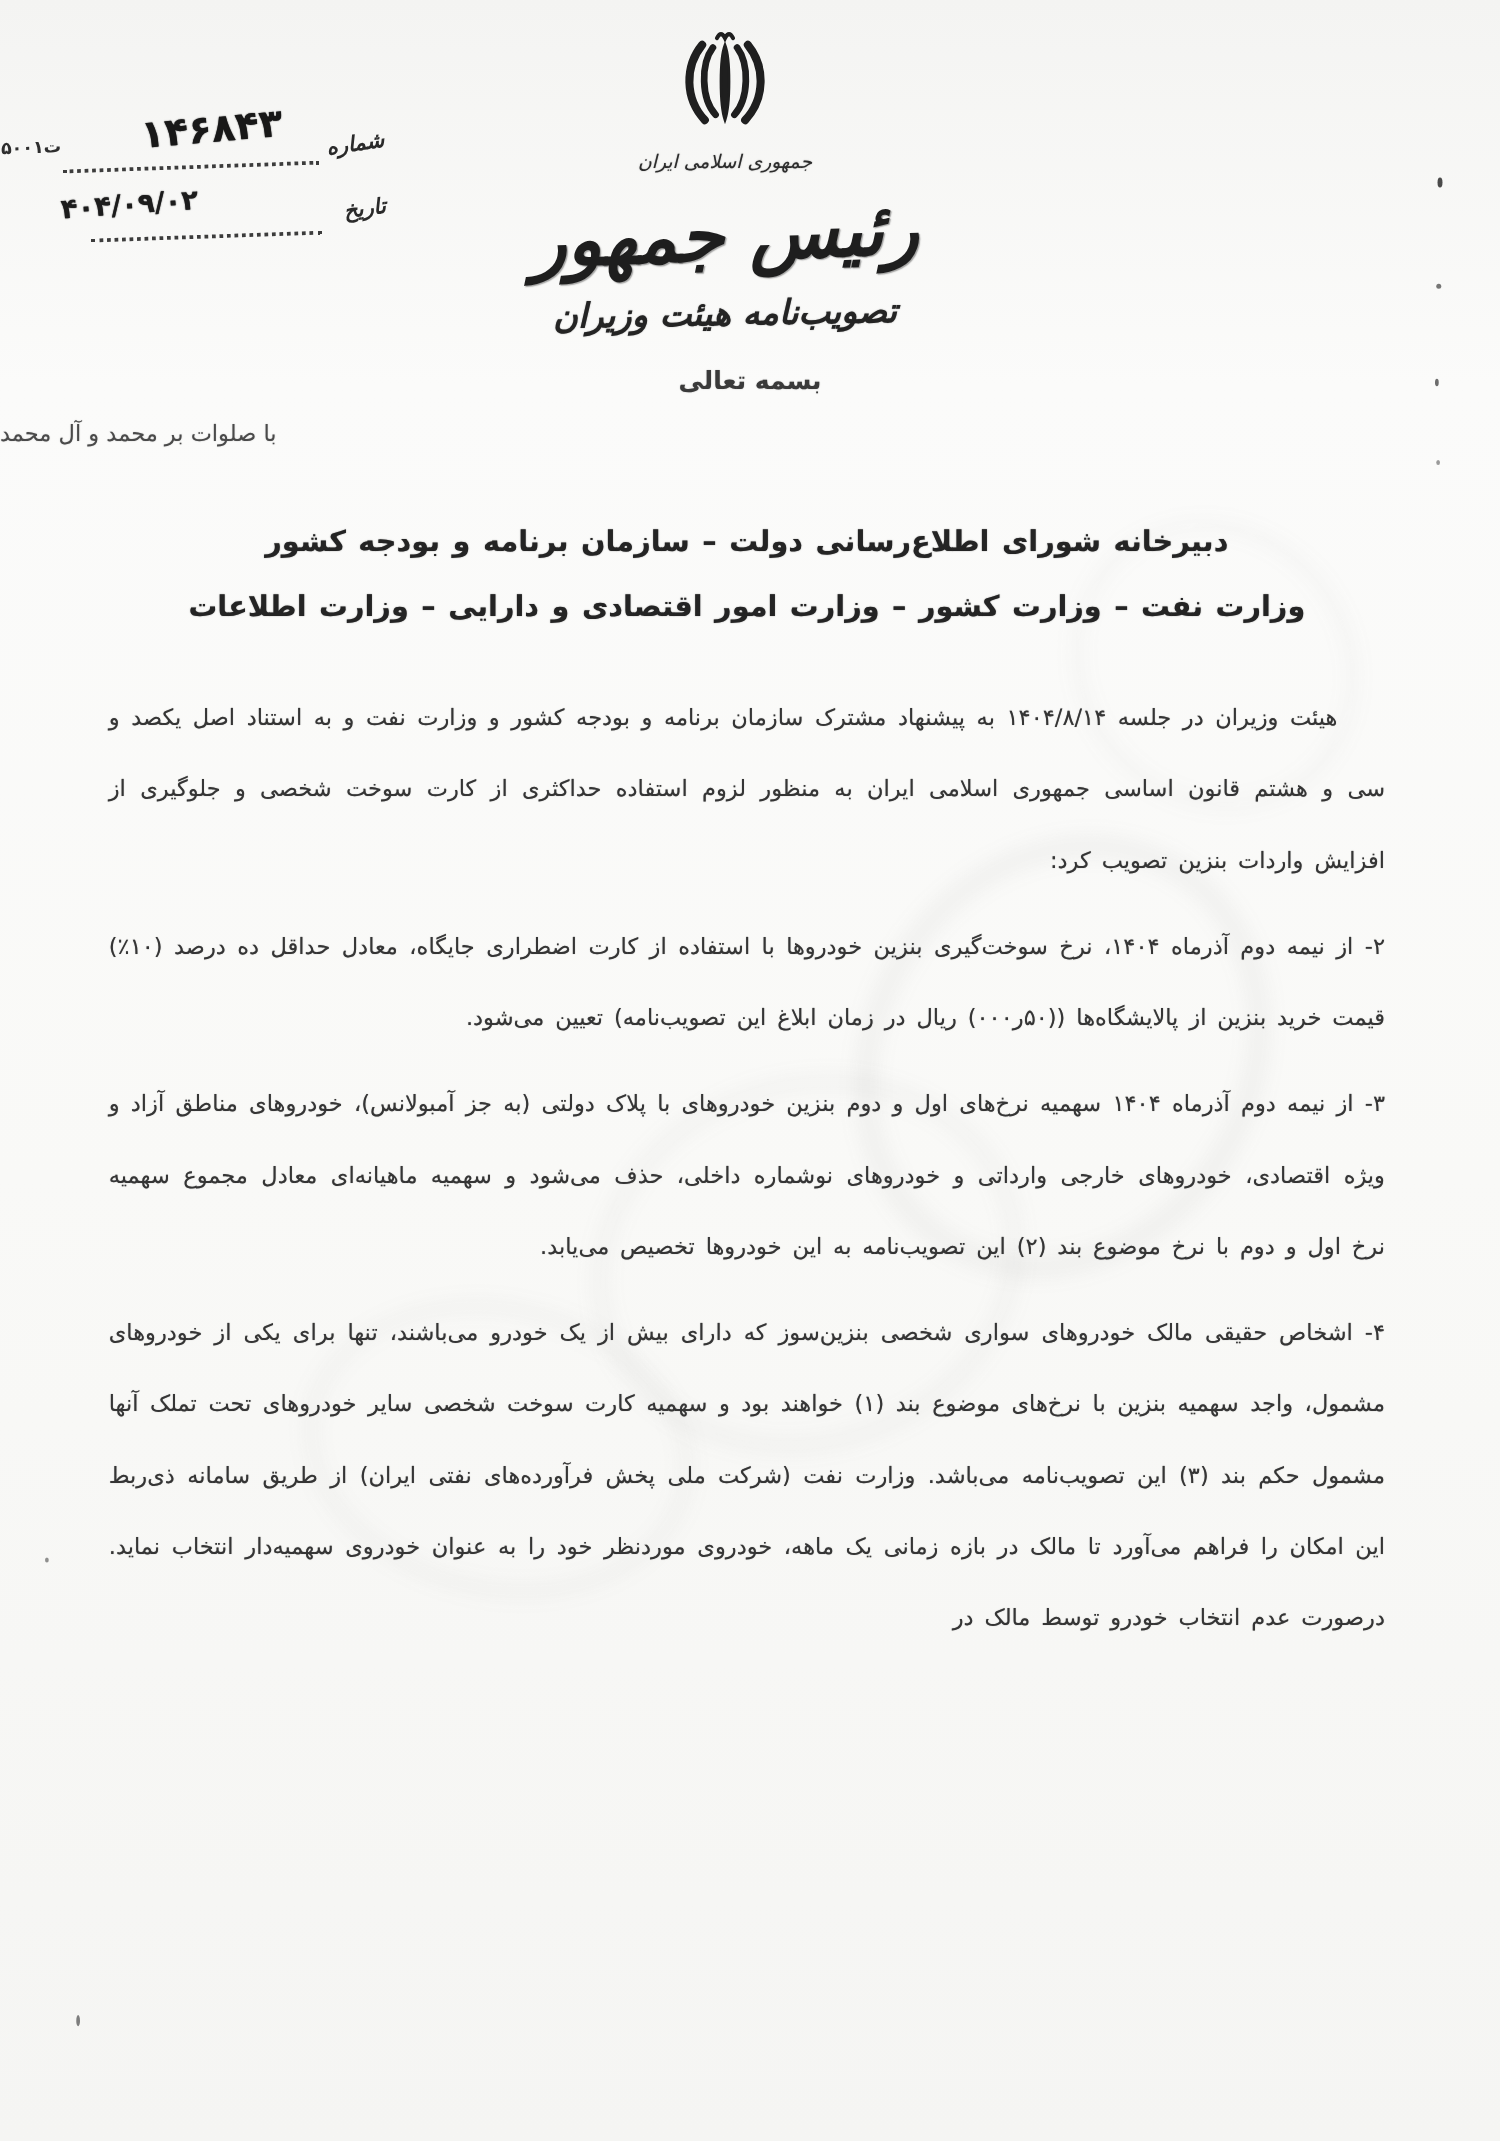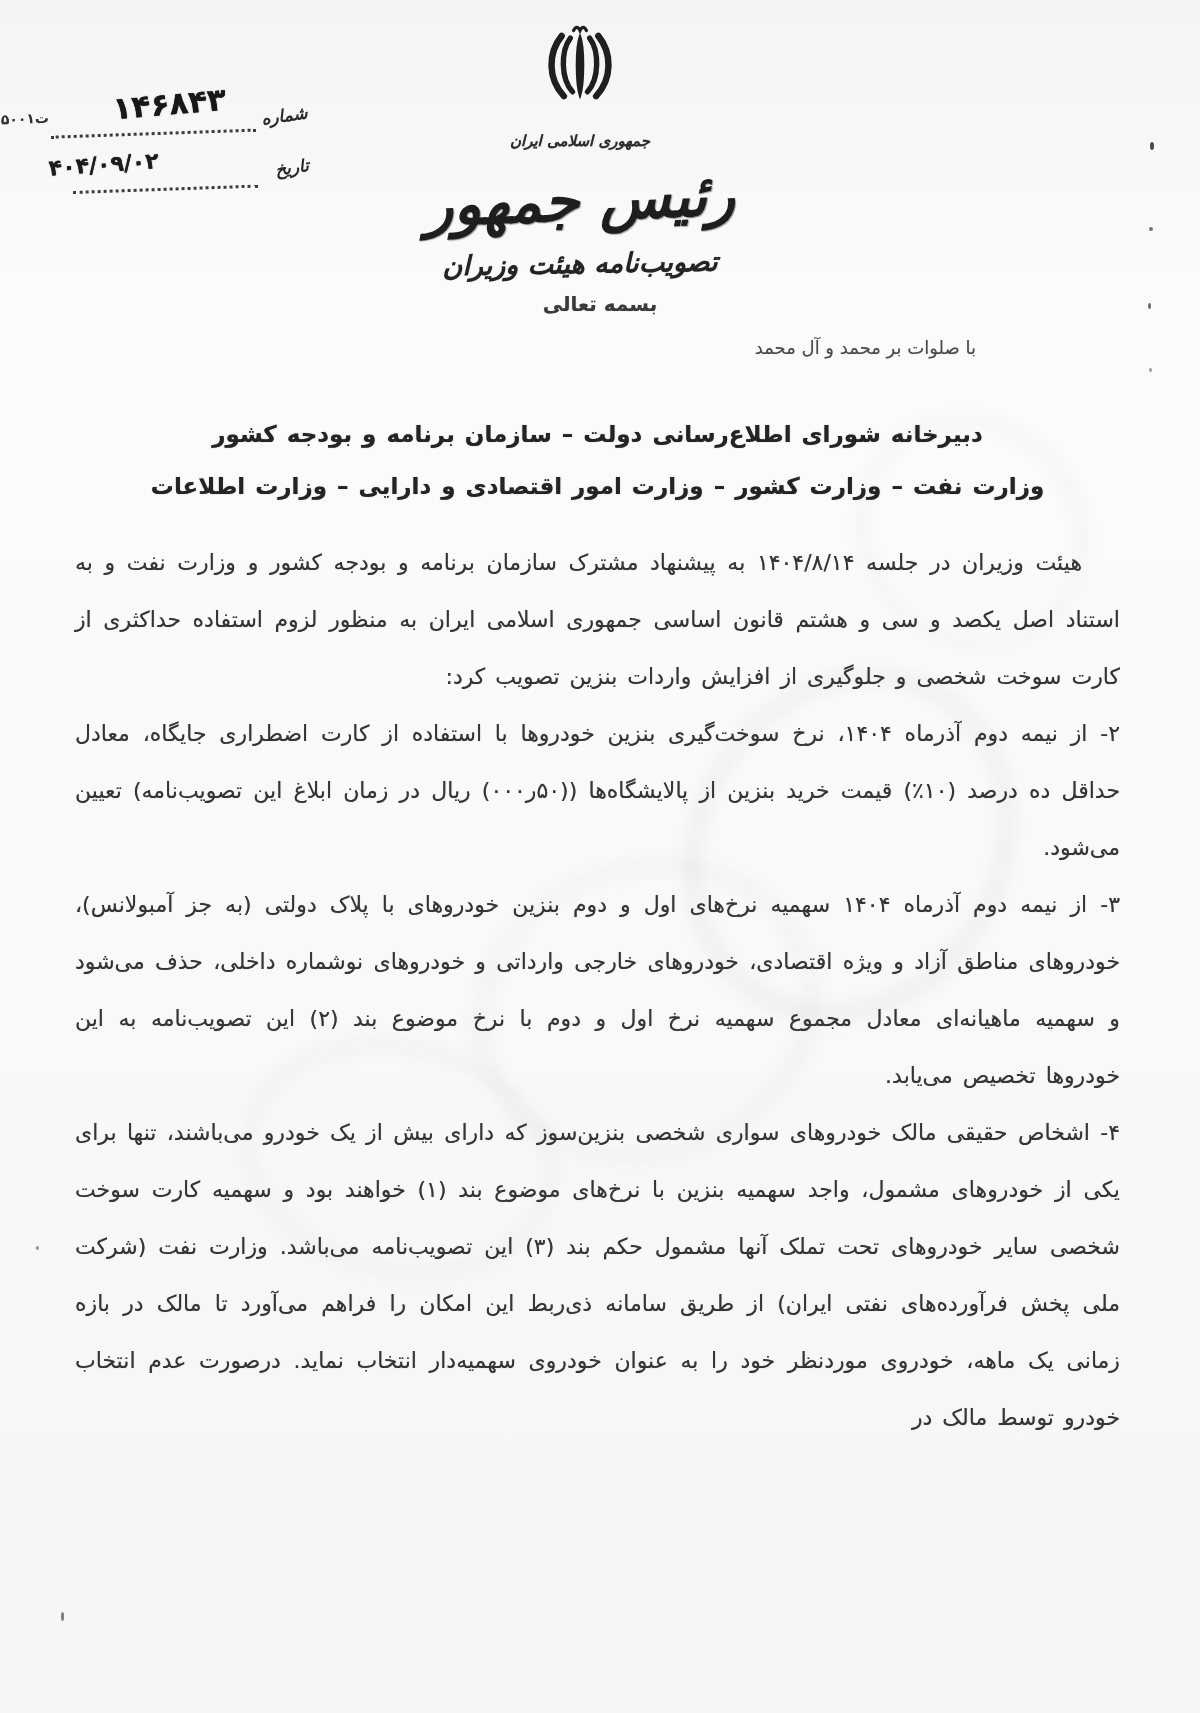--- a/index.html
+++ b/index.html
@@ -6,21 +6,21 @@
   body{background:#ddd;font-family:"DejaVu Sans",sans-serif;}
   .page{
     position:relative;width:1200px;height:1713px;margin:0 auto;overflow:hidden;
     background:linear-gradient(180deg,#f4f4f2 0%,#fbfbfa 18%,#f9f9f7 55%,#f5f5f3 100%);
     color:#333;
   }
   
   .header{position:absolute;left:370px;top:22px;width:420px;text-align:center;direction:rtl;}
   .emblem{display:inline-block;width:86px;height:88px;}
   .emblem svg{width:100%;height:100%;}
-  .republic{margin-top:18px;font-size:15px;font-weight:bold;font-style:italic;color:#2c2c2c;
+  .republic{margin-top:6px;font-size:15px;font-weight:normal;font-style:italic;color:#2c2c2c;
     letter-spacing:1px;text-shadow:0 0 1px rgba(40,40,40,.5);}
   .president{margin-top:4px;font-size:58px;line-height:92px;font-weight:bold;font-style:italic;
     color:#1e1e1e;text-shadow:1px 1px 1px rgba(30,30,30,.4);transform:rotate(-2deg);}
   .doctype{margin-top:2px;font-size:27px;font-weight:bold;font-style:italic;color:#242424;
     text-shadow:0 0 1px rgba(30,30,30,.5);transform:rotate(-1deg);}
   
   .stamp{position:absolute;left:8px;top:92px;width:300px;direction:rtl;transform:rotate(-2deg);}
   .stamp-row{position:relative;height:52px;}
   .stamp-label{position:absolute;right:0;top:18px;font-size:17px;font-weight:bold;font-style:italic;
     color:#2a2a2a;transform:rotate(-6deg);}
@@ -28,29 +28,29 @@
   .dot1{width:205px;}
   .dot2{width:185px;top:44px;}
   .number-value{position:absolute;right:80px;top:-6px;font-size:31px;font-weight:bold;color:#181818;
     letter-spacing:7px;transform:rotate(-3deg);text-shadow:0 0 1px #111;}
   .number-code{position:absolute;right:258px;top:14px;font-size:14px;font-weight:bold;color:#2e2e2e;white-space:nowrap;}
   .date-value{position:absolute;right:150px;top:6px;font-size:22px;font-weight:bold;color:#1c1c1c;
     letter-spacing:3px;transform:rotate(-2deg);text-shadow:0 0 1px #111;white-space:nowrap;}
   
   .bismillah{position:absolute;left:0;width:1200px;top:292px;text-align:center;direction:rtl;
     font-size:20px;font-weight:bold;color:#3a3a3a;text-shadow:0 0 1px rgba(40,40,40,.4);}
-  .salutation{position:absolute;left:0;width:964px;top:337px;text-align:right;direction:rtl;
-    font-size:18px;color:#4a4a4a;text-shadow:0 0 1px rgba(60,60,60,.35);padding-left:12px;}
+  .salutation{position:absolute;left:0;width:964px;top:337px;text-align:left;direction:rtl;
+    font-size:18px;color:#4a4a4a;text-shadow:0 0 1px rgba(60,60,60,.35);}
   
   .addressees{position:absolute;left:75px;top:408px;width:1045px;text-align:center;direction:rtl;}
   .addressee{font-size:23px;font-weight:bold;color:#242424;line-height:52px;
     text-shadow:0 0 1px rgba(25,25,25,.55);word-spacing:2px;}
   
   .body-text{position:absolute;left:75px;top:534px;width:1045px;direction:rtl;}
-  .para{margin:0;font-size:22px;line-height:57px;color:#353535;text-align:justify;
+  .para{margin:12px;font-size:18px;line-height:57px;color:#353535;text-align:justify;
     text-shadow:0 0 .7px rgba(45,45,45,.55);word-spacing:3px;}
   .para.indent{text-indent:38px;}
   .para.gap-top{margin-top:44px;}
   
   .speck{position:absolute;background:#4a4a4a;border-radius:50%;}
   .sp1{left:1150px;top:142px;width:4px;height:8px;}
   .sp2{left:1149px;top:227px;width:4px;height:4px;opacity:.75;}
   .sp3{left:1148px;top:303px;width:3px;height:6px;opacity:.8;}
   .sp4{left:1149px;top:368px;width:3px;height:4px;opacity:.55;}
   .sp5{left:61px;top:1612px;width:3px;height:9px;opacity:.7;}

